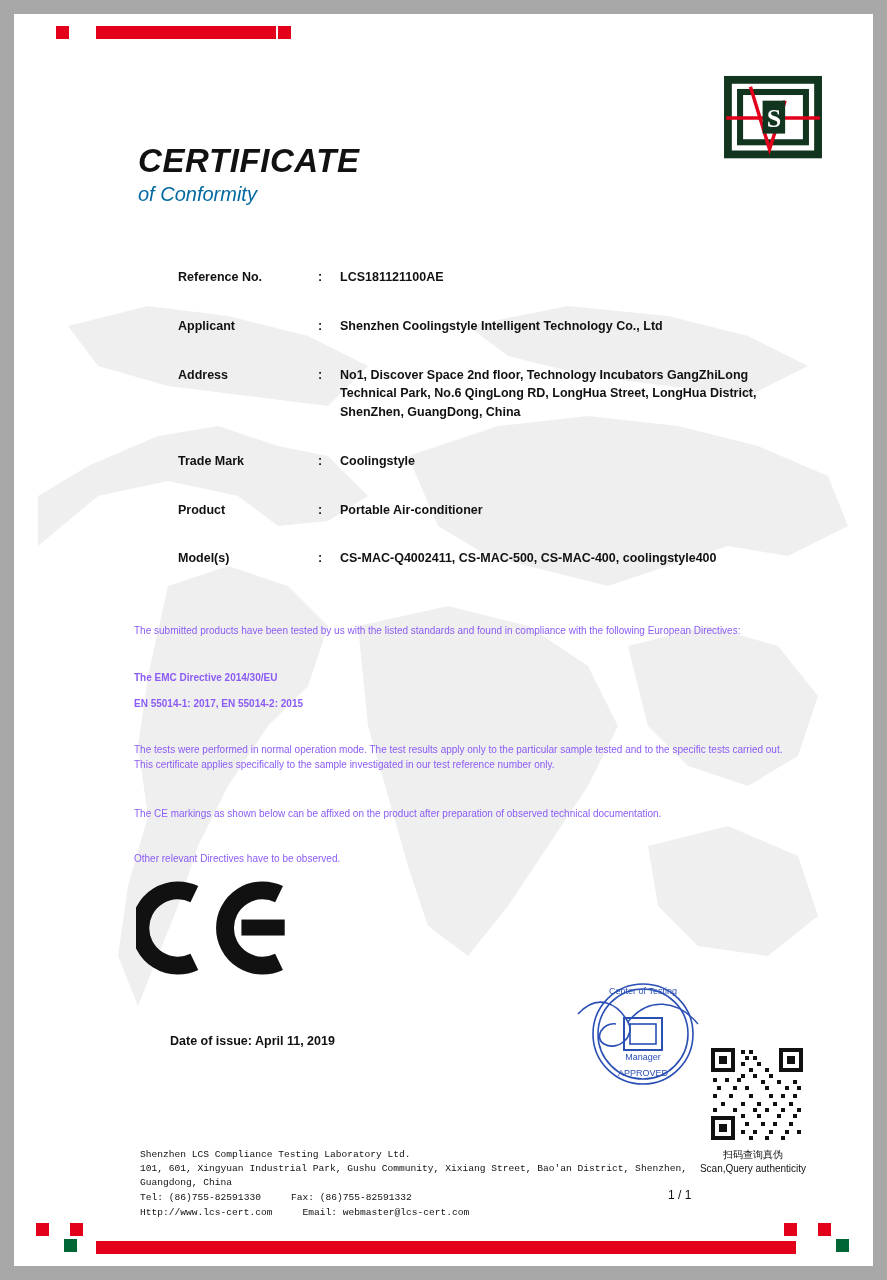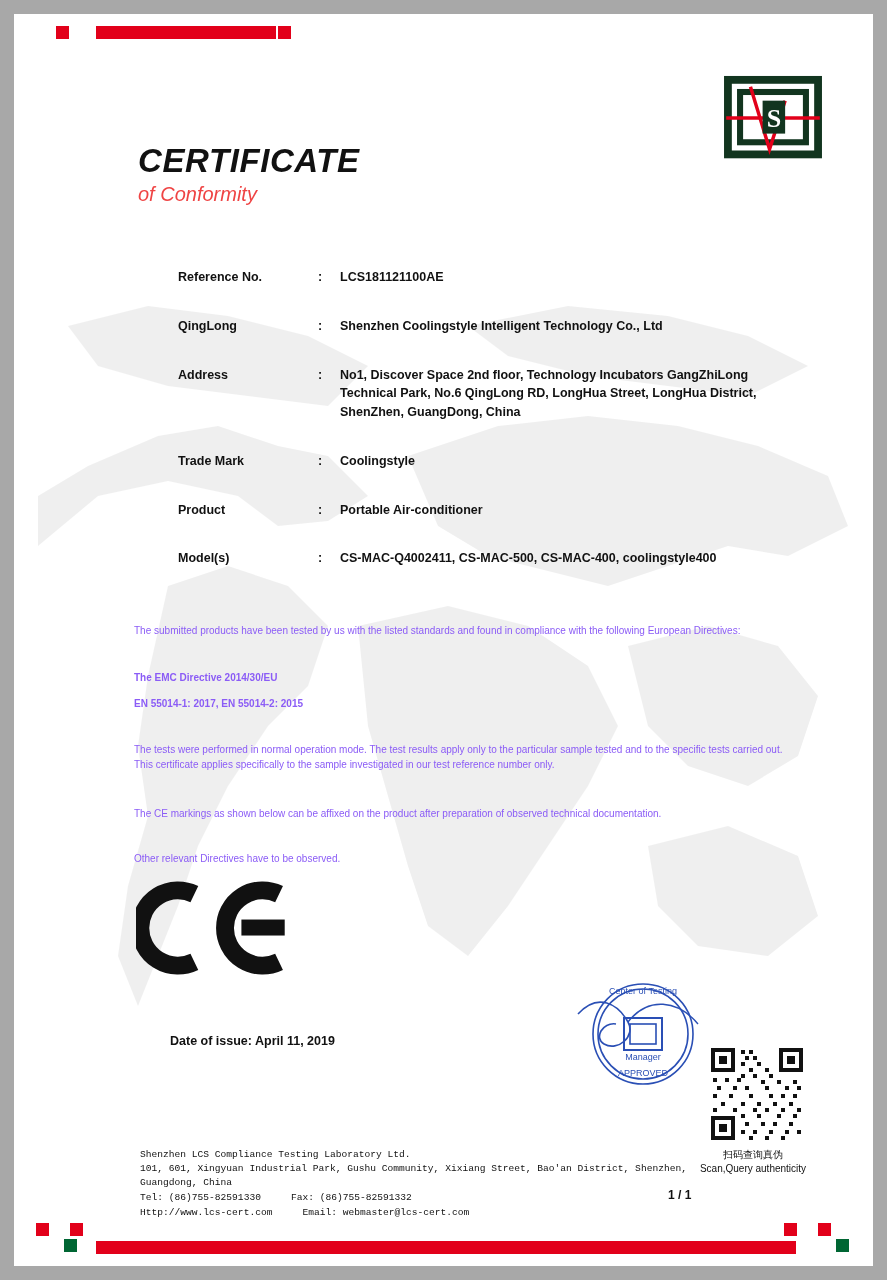--- a/index.html
+++ b/index.html
@@ -88,21 +88,21 @@
   }
   .title-main {
     font-size: 33px;
     font-weight: bold;
     letter-spacing: 0.6px;
     color: #111;
     line-height: 1.05;
   }
   .title-sub {
     font-size: 20px;
-    color: #ef4444;
+    color: #0369a1;
     margin-top: 4px;
   }
 
   .fields {
     position: absolute;
     left: 106px;
     top: 242px;
     width: 660px;
   }
   .field-row {
@@ -184,21 +184,21 @@
   .footer-contact {
     display: flex;
     gap: 30px;
     margin-top: 1px;
   }
   .page-num {
     position: absolute;
     left: 640px;
     top: 1162px;
     font-size: 12px;
-    font-weight: bold;
+    font-weight: normal;
     color: #111;
   }
 </style>
 </head>
 <body>
 
 <div class="page">
 
   <div class="scan-border"></div>
 
@@ -257,21 +257,21 @@
       <div class="title-sub">of Conformity</div>
     </div>
 
     <div class="fields">
       <div class="field-row">
         <div class="field-label">Reference No.</div>
         <div class="field-colon">:</div>
         <div class="field-value">LCS181121100AE</div>
       </div>
       <div class="field-row">
-        <div class="field-label">QingLong</div>
+        <div class="field-label">Applicant</div>
         <div class="field-colon">:</div>
         <div class="field-value">Shenzhen Coolingstyle Intelligent Technology Co., Ltd</div>
       </div>
       <div class="field-row">
         <div class="field-label">Address</div>
         <div class="field-colon">:</div>
         <div class="field-value">No1, Discover Space 2nd floor, Technology Incubators GangZhiLong Technical Park, No.6 QingLong RD, LongHua Street, LongHua District, ShenZhen, GuangDong, China</div>
       </div>
       <div class="field-row">
         <div class="field-label">Trade Mark</div>

